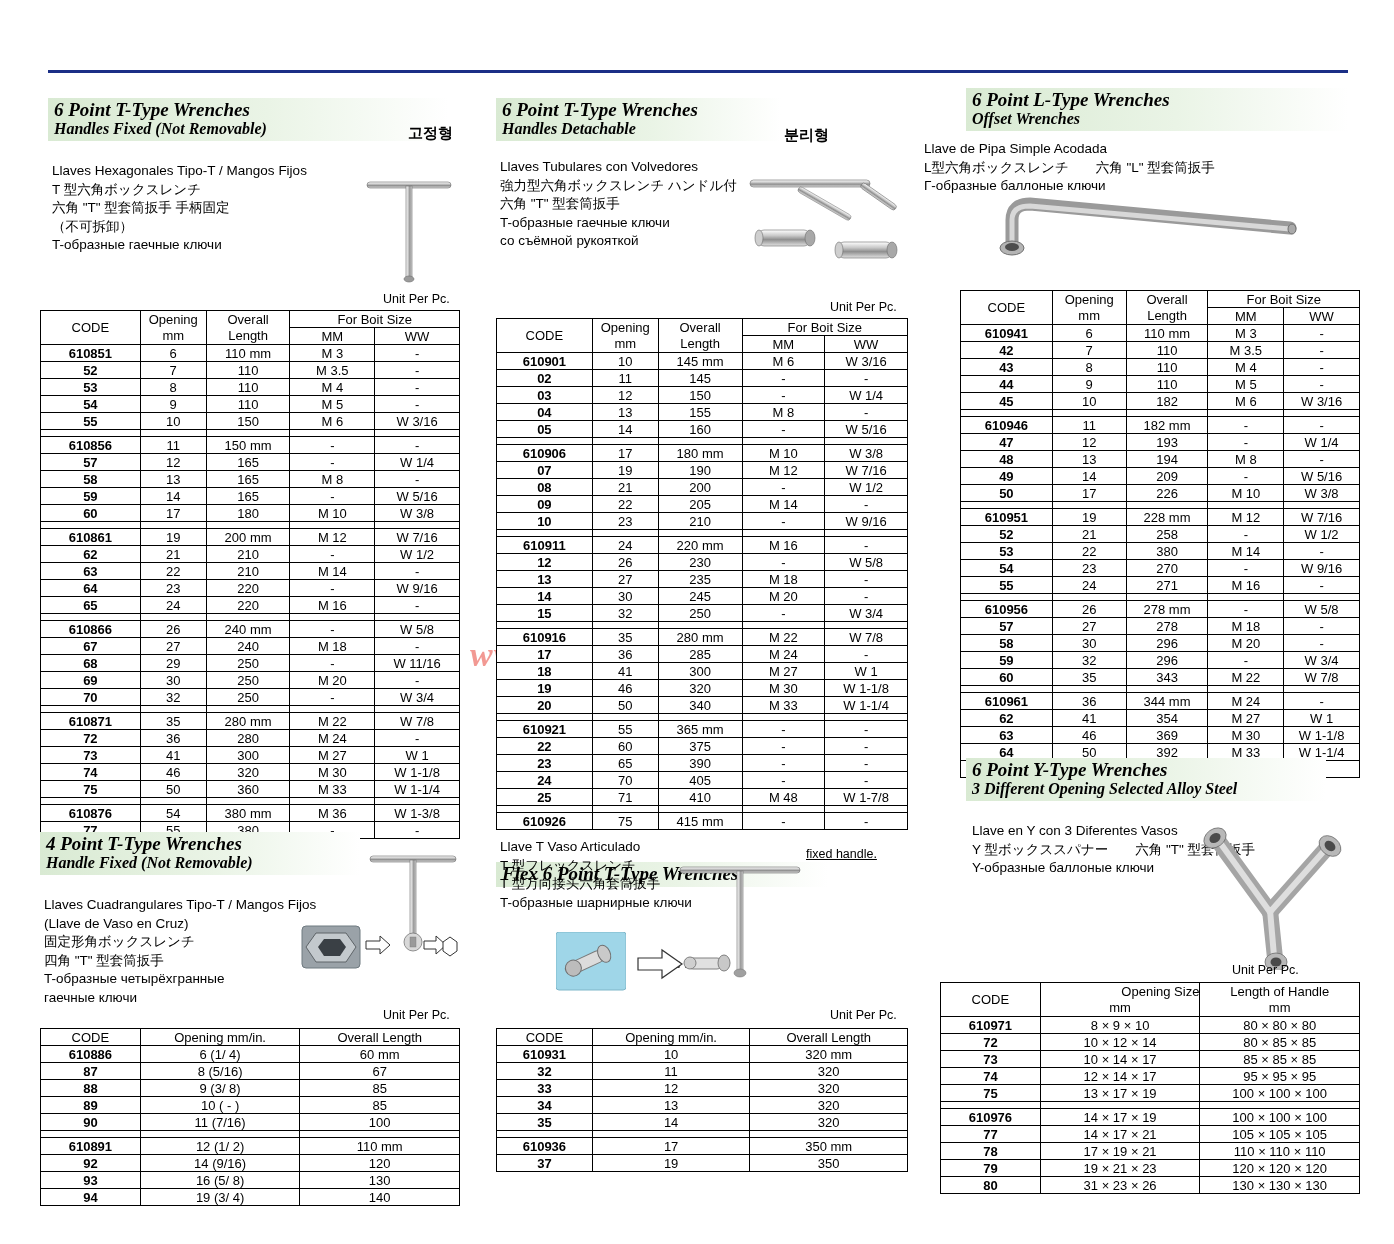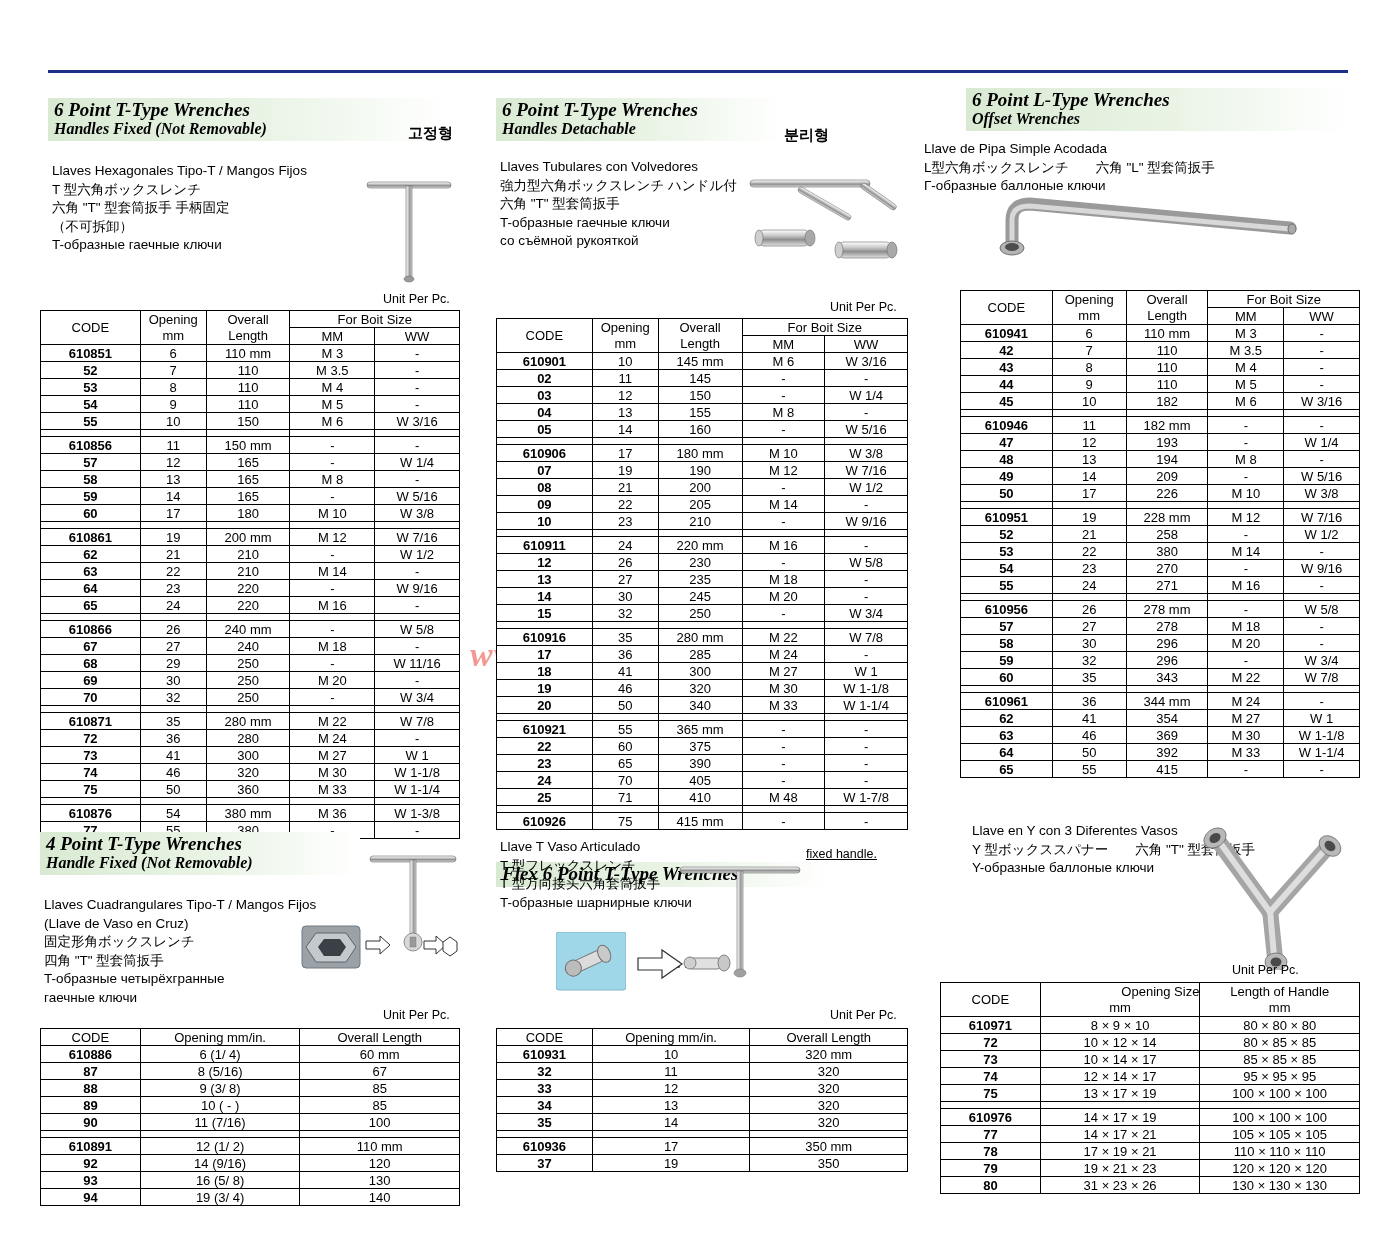--- a/index.html
+++ b/index.html
@@ -1130,20 +1130,26 @@
       <tr>
           <td class="code">65</td>
           <td>55</td>
           <td>415</td>
           <td>-</td>
           <td>-</td>
         </tr>
     </tbody>
   </table>
 
+  <div class="sec-head" style="left:966px; top:758px; width:400px;">
+    <div class="bar" style="width:360px;">
+      <div class="h1">6 Point Y-Type Wrenches</div>
+      <div class="h2">3 Different Opening Selected Alloy Steel</div>
+    </div>
+  </div>
 
   <div class="desc" style="left:972px; top:822px;">
     <div>Llave en Y con 3 Diferentes Vasos</div>
     <div>Y 型ボックススパナー　　六角 "T" 型套筒扳手</div>
     <div>Y-образные баллоные ключи</div>
   </div>
 
   <svg class="art" style="left:1175px; top:820px;" width="190" height="150" viewBox="0 0 190 150">
     <g stroke="#6f6f6f" stroke-width="0.8">
       <path d="M95,92 L44,22" stroke="#a5a5a5" stroke-width="16" stroke-linecap="round" fill="none"></path>

